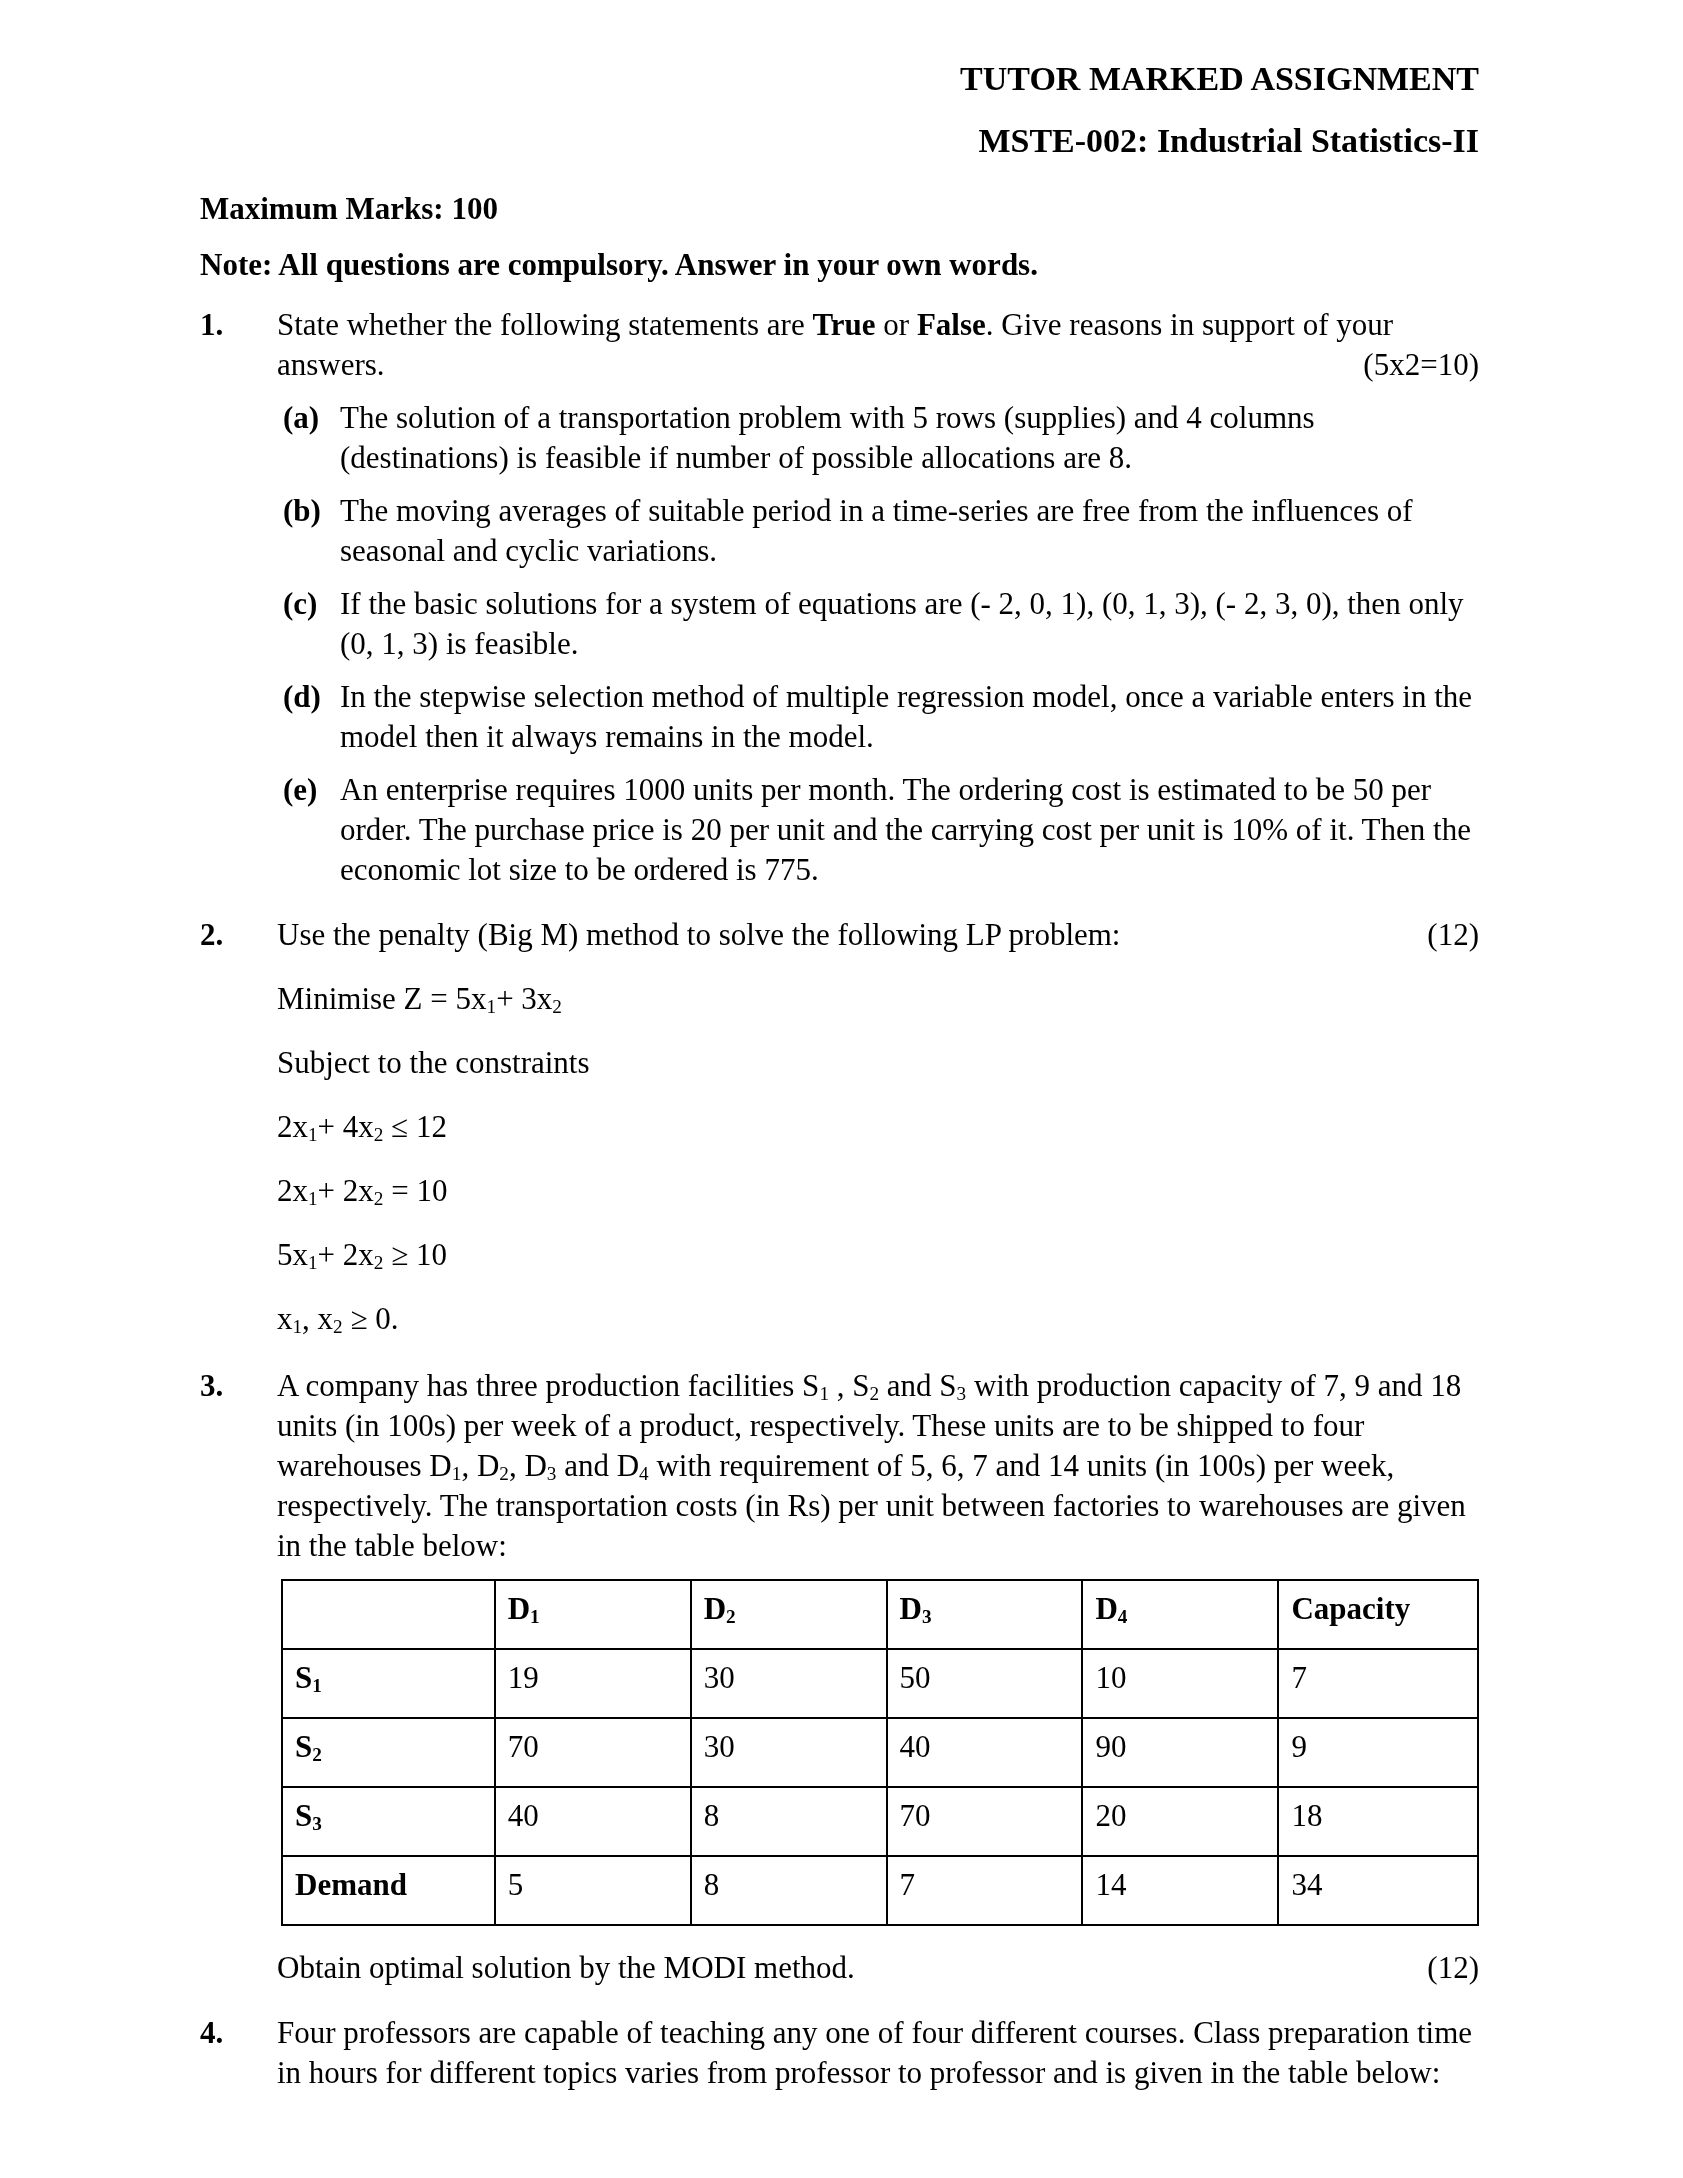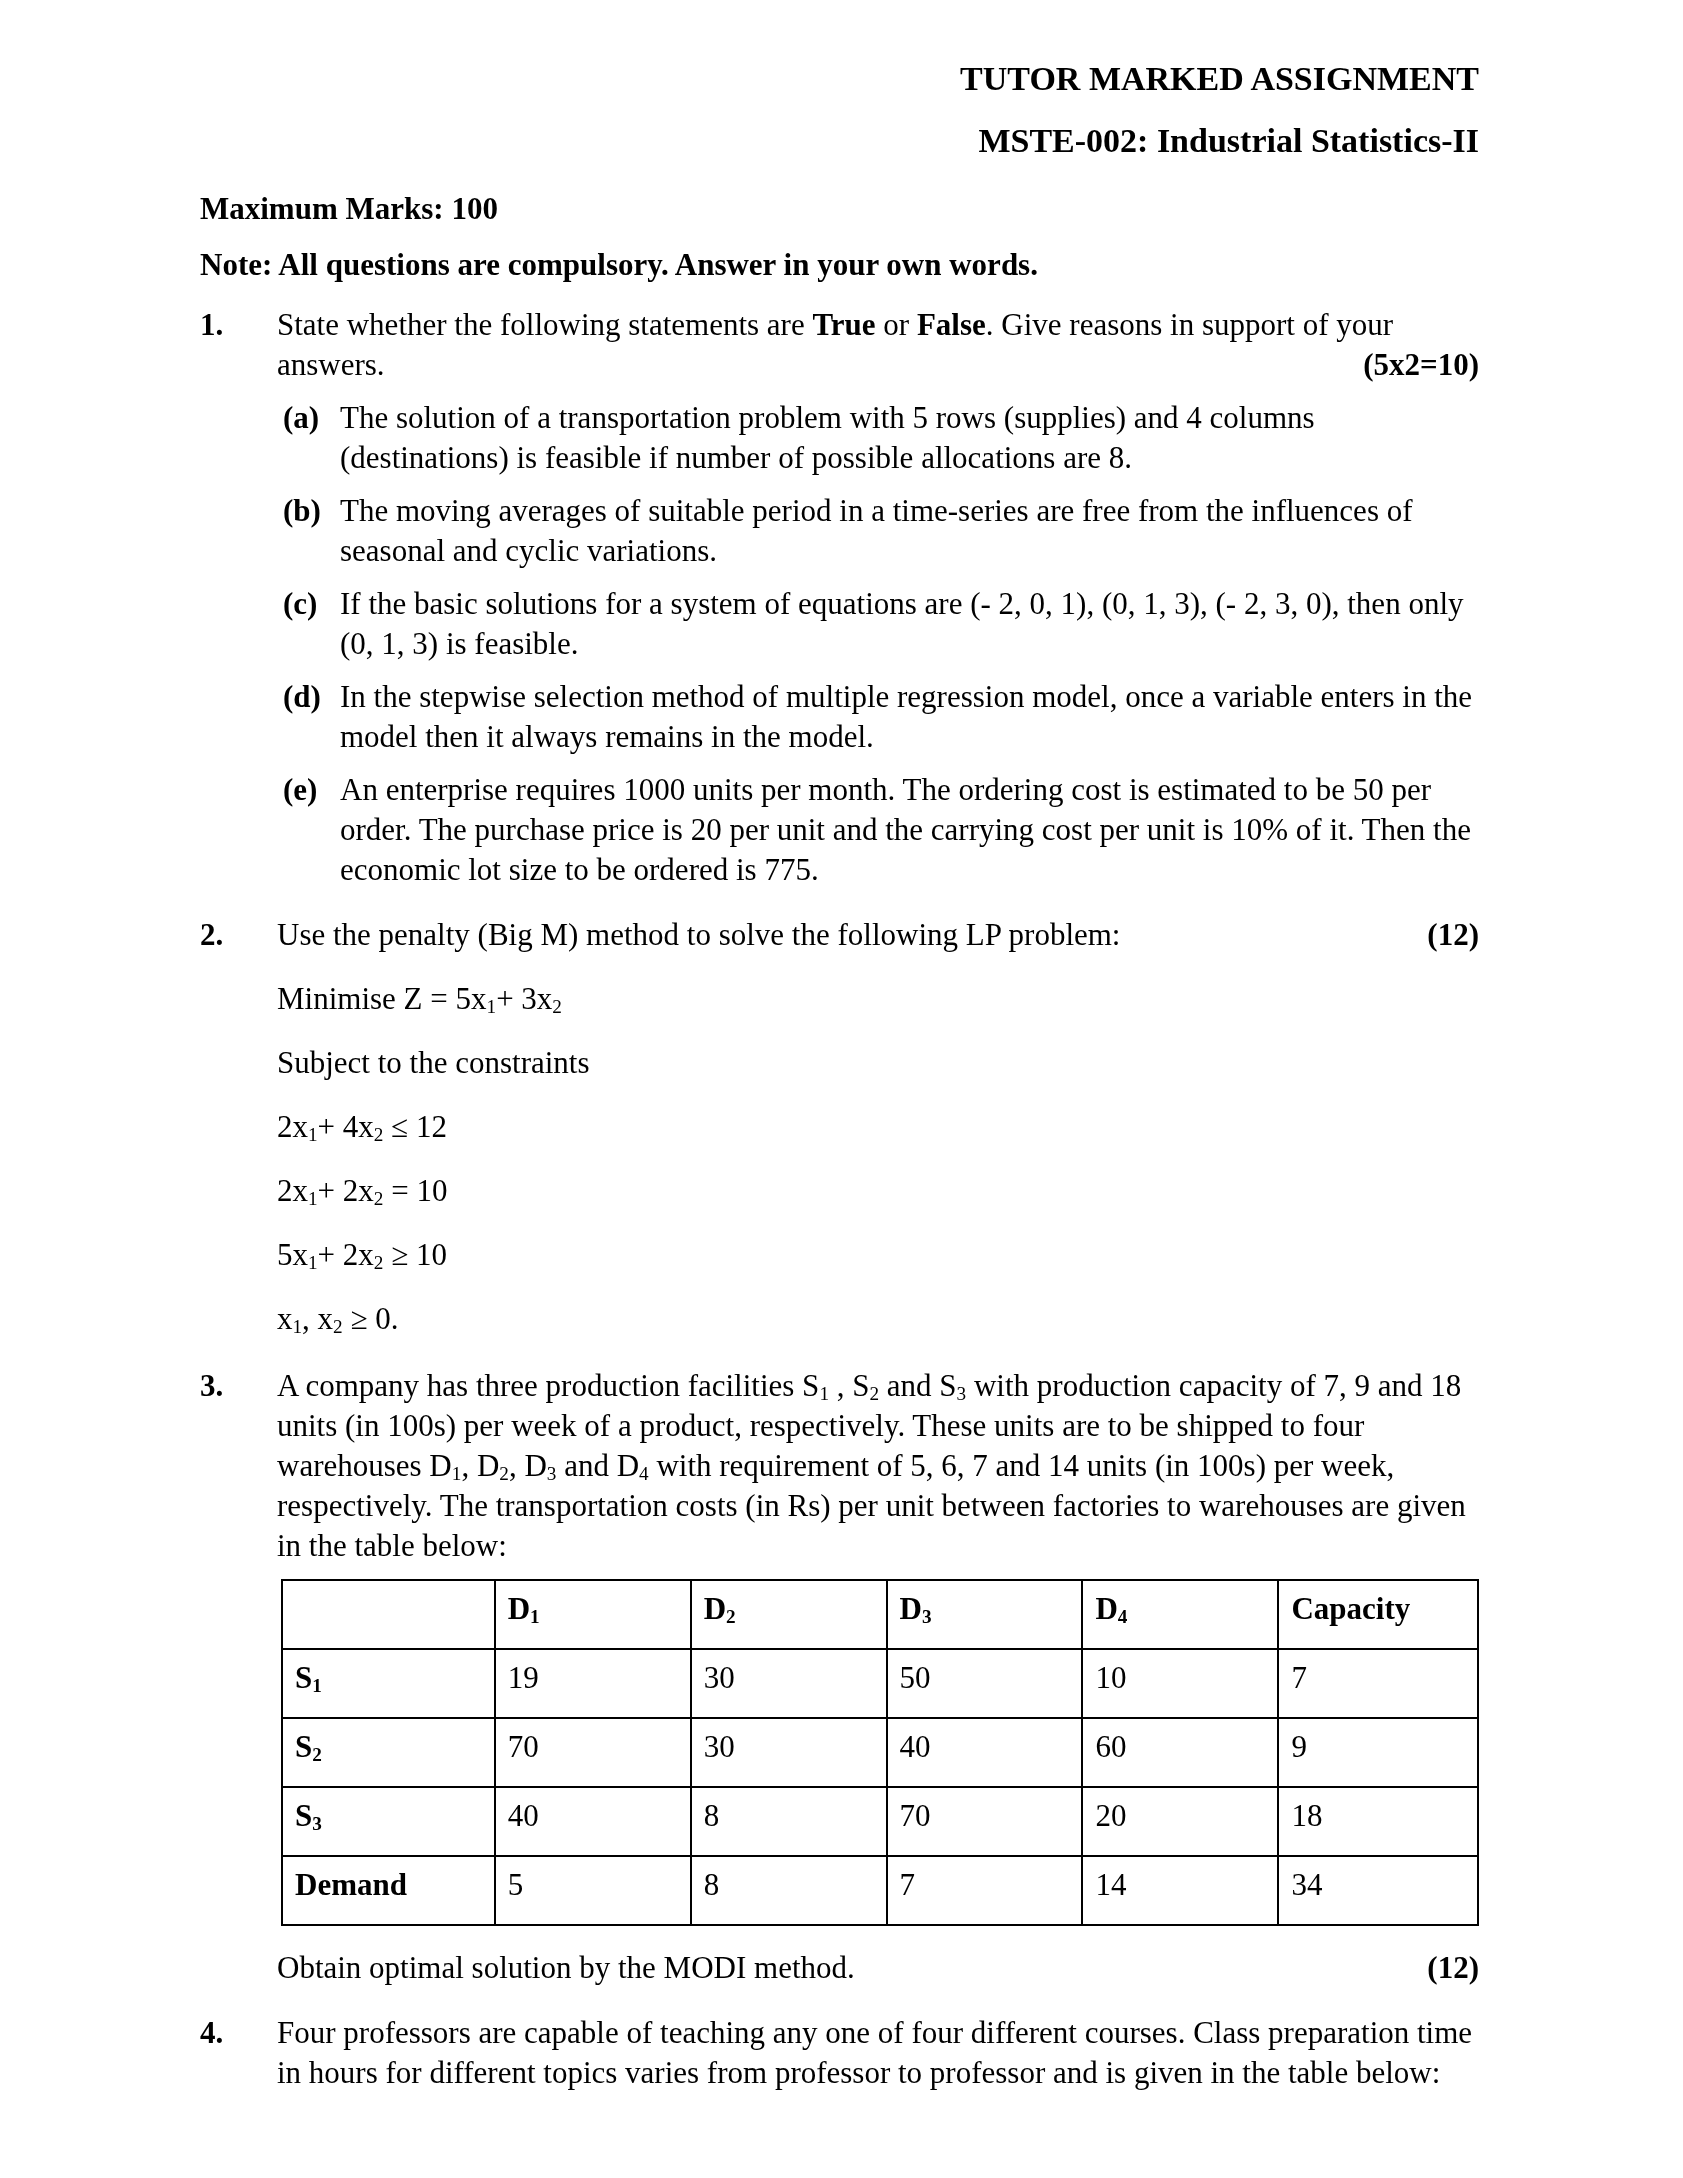--- a/index.html
+++ b/index.html
@@ -63,21 +63,21 @@
   }
   .qbody { flex: 1; min-width: 0; }
   .qpara {
     position: relative;
     margin-bottom: 13px;
   }
   .marks {
     position: absolute;
     right: 0;
     bottom: 0;
-    font-weight: bold;
+    font-weight: normal;
   }
   .subitem {
     display: flex;
     margin-left: 6px;
     margin-bottom: 13px;
   }
   .sublabel {
     width: 57px;
     flex: none;
     font-weight: bold;
@@ -191,21 +191,21 @@
             <td>30</td>
             <td>50</td>
             <td>10</td>
             <td>7</td>
           </tr>
           <tr>
             <th><span class="b">S</span><sub class="b">2</sub></th>
             <td>70</td>
             <td>30</td>
             <td>40</td>
-            <td>60</td>
+            <td>90</td>
             <td>9</td>
           </tr>
           <tr>
             <th><span class="b">S</span><sub class="b">3</sub></th>
             <td>40</td>
             <td>8</td>
             <td>70</td>
             <td>20</td>
             <td>18</td>
           </tr>

